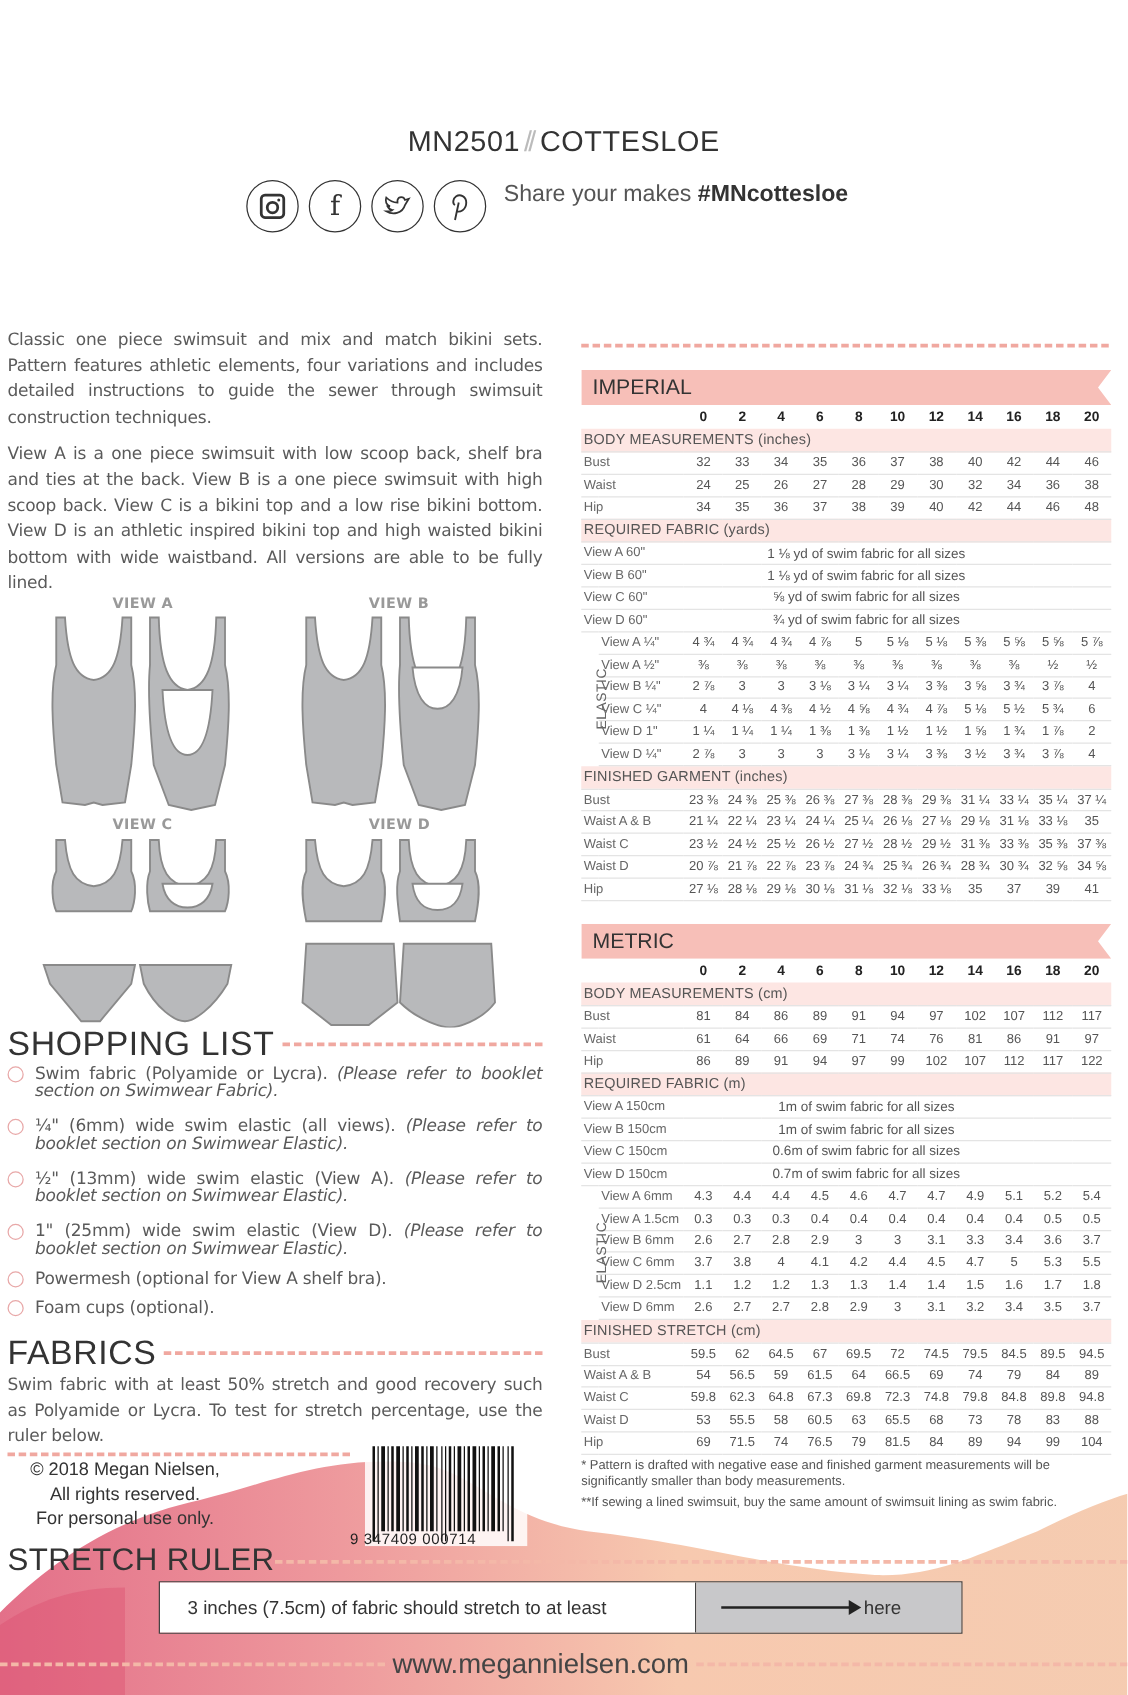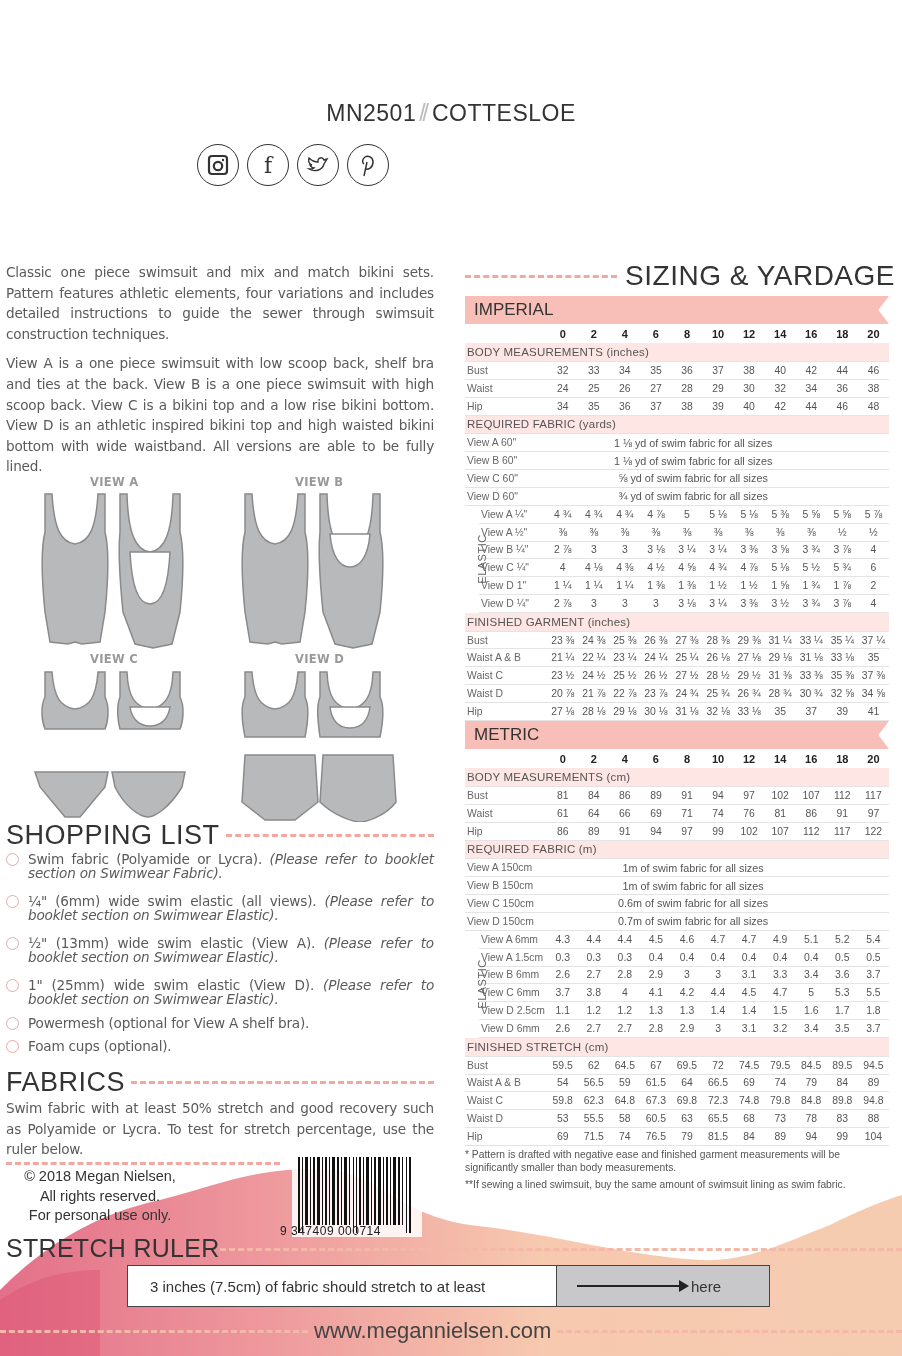--- a/index.html
+++ b/index.html
@@ -103,20 +103,21 @@
           <path d="M3,14 C8,17 16,16 18,9 L21,4 L18,5 C17,2 13,2 12,5 L12,7 C8,7 5,5 3,3 C2,6 3,9 6,10 L4,10 C5,12 7,13 8,13 C7,14 5,14 3,14 Z" fill="none" stroke="#333" stroke-width="1.4"></path>
         </svg>
     </div>
     <div class="ic">
       <svg width="20" height="24" viewBox="0 0 20 24">
           <path d="M6,23 L9,9 M7,16 C10,17 15,15 15,9 C15,4 10,2 7,4 C4,6 4,10 6,11" fill="none" stroke="#333" stroke-width="1.5"></path>
         </svg>
     </div>
   </div>
   <div class="share">
+    <div><span>Share your makes </span><b>#MNcottesloe</b></div>
   </div>
 </div>
 
 <div class="left">
   <p class="para">Classic one piece swimsuit and mix and match bikini sets. Pattern features athletic elements, four variations and includes detailed instructions to guide the sewer through swimsuit construction techniques.</p>
   <p class="para">View A is a one piece swimsuit with low scoop back, shelf bra and ties at the back. View B is a one piece swimsuit with high scoop back. View C is a bikini top and a low rise bikini bottom. View D is an athletic inspired bikini top and high waisted bikini bottom with wide waistband. All versions are able to be fully lined.</p>
 </div>
 
 <div class="views">
   <div class="vlabel" style="left:70px;top:3px;">VIEW A</div>
@@ -228,21 +229,20 @@
 
 <div class="website">
   <div class="d1"></div>
   <span>www.megannielsen.com</span>
   <div class="d2"></div>
 </div>
 
 <div class="right">
   <div class="sy-head">
     <div class="dash"></div>
-    <h2>SIZING &amp; YARDAGE</h2>
   </div>
 
   <div class="banner" style="margin-top:2px;">IMPERIAL</div>
   <table class="sz" id="imp-table">
       <colgroup>
         <col style="width:14px">
         <col style="width:68px">
         <col style="width:31px">
         <col style="width:31px">
         <col style="width:31px">
@@ -490,21 +490,21 @@
           <td>32 ⅛</td>
           <td>33 ⅛</td>
           <td>35</td>
           <td>37</td>
           <td>39</td>
           <td>41</td>
         </tr>
       </tbody>
     </table>
 
-  <div class="banner" style="">METRIC</div>
+  <div class="banner" style="margin-top:18px;">METRIC</div>
   <table class="sz" id="met-table">
       <colgroup>
         <col style="width:14px">
         <col style="width:68px">
         <col style="width:31px">
         <col style="width:31px">
         <col style="width:31px">
         <col style="width:31px">
         <col style="width:31px">
         <col style="width:31px">

